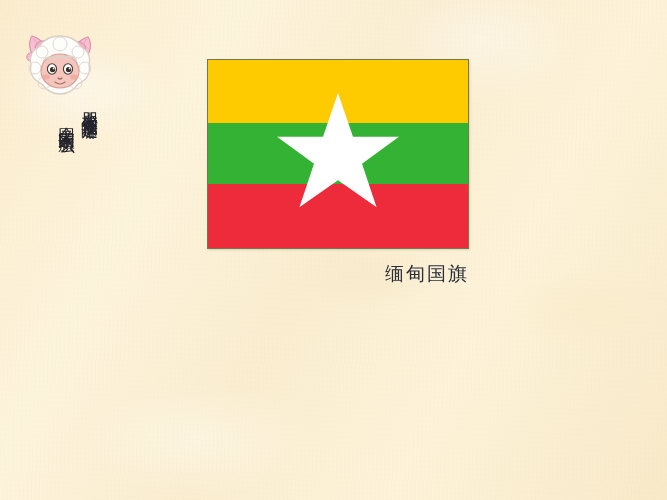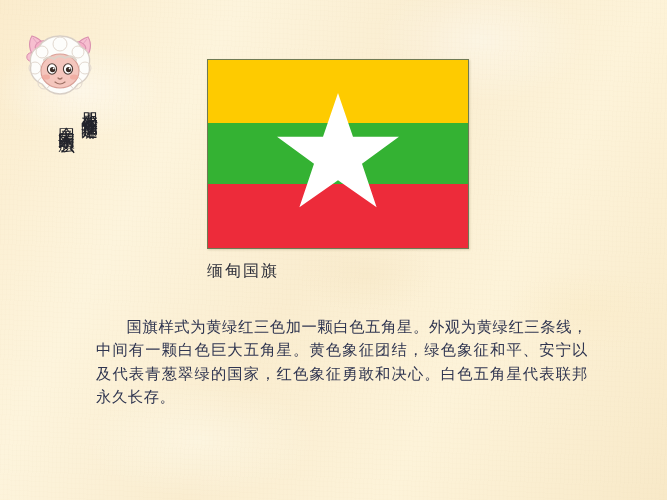--- a/index.html
+++ b/index.html
@@ -102,23 +102,23 @@
     left: 50%;
     top: 50%;
     transform: translate(-50%, -50%);
     width: 130px;
     height: 127px;
   }
   #flag-star svg { display: block; width: 100%; height: 100%; }
 
   #flag-caption {
     margin-top: 12px;
-    text-align: left;
+    text-align: right;
     font-family: "DejaVu Serif", serif;
-    font-size: 16px;
+    font-size: 19px;
     letter-spacing: 2px;
     color: #2b2d38;
   }
 
   
   #description {
     position: absolute;
     left: 96px;
     top: 316px;
     width: 492px;
@@ -205,15 +205,14 @@
       <div class="band band-red"></div>
       <div id="flag-star">
         <svg viewBox="0 0 100 100" xmlns="http://www.w3.org/2000/svg">
           <polygon points="50,2 61.8,36.4 98,36.4 68.9,57.6 80.4,92 50,70.6 19.6,92 31.1,57.6 2,36.4 38.2,36.4" fill="#ffffff"></polygon>
         </svg>
       </div>
     </div>
     <div id="flag-caption">缅甸国旗</div>
   </div>
 
-  <div id="description">国旗样式为黄绿红三色加一颗白色五角星。外观为黄绿红三条线，中间有一颗白色巨大五角星。黄色象征团结，绿色象征和平、安宁以及代表青葱翠绿的国家，红色象征勇敢和决心。白色五角星代表联邦永久长存。</div>
 
 </div>
 
 </body></html>

